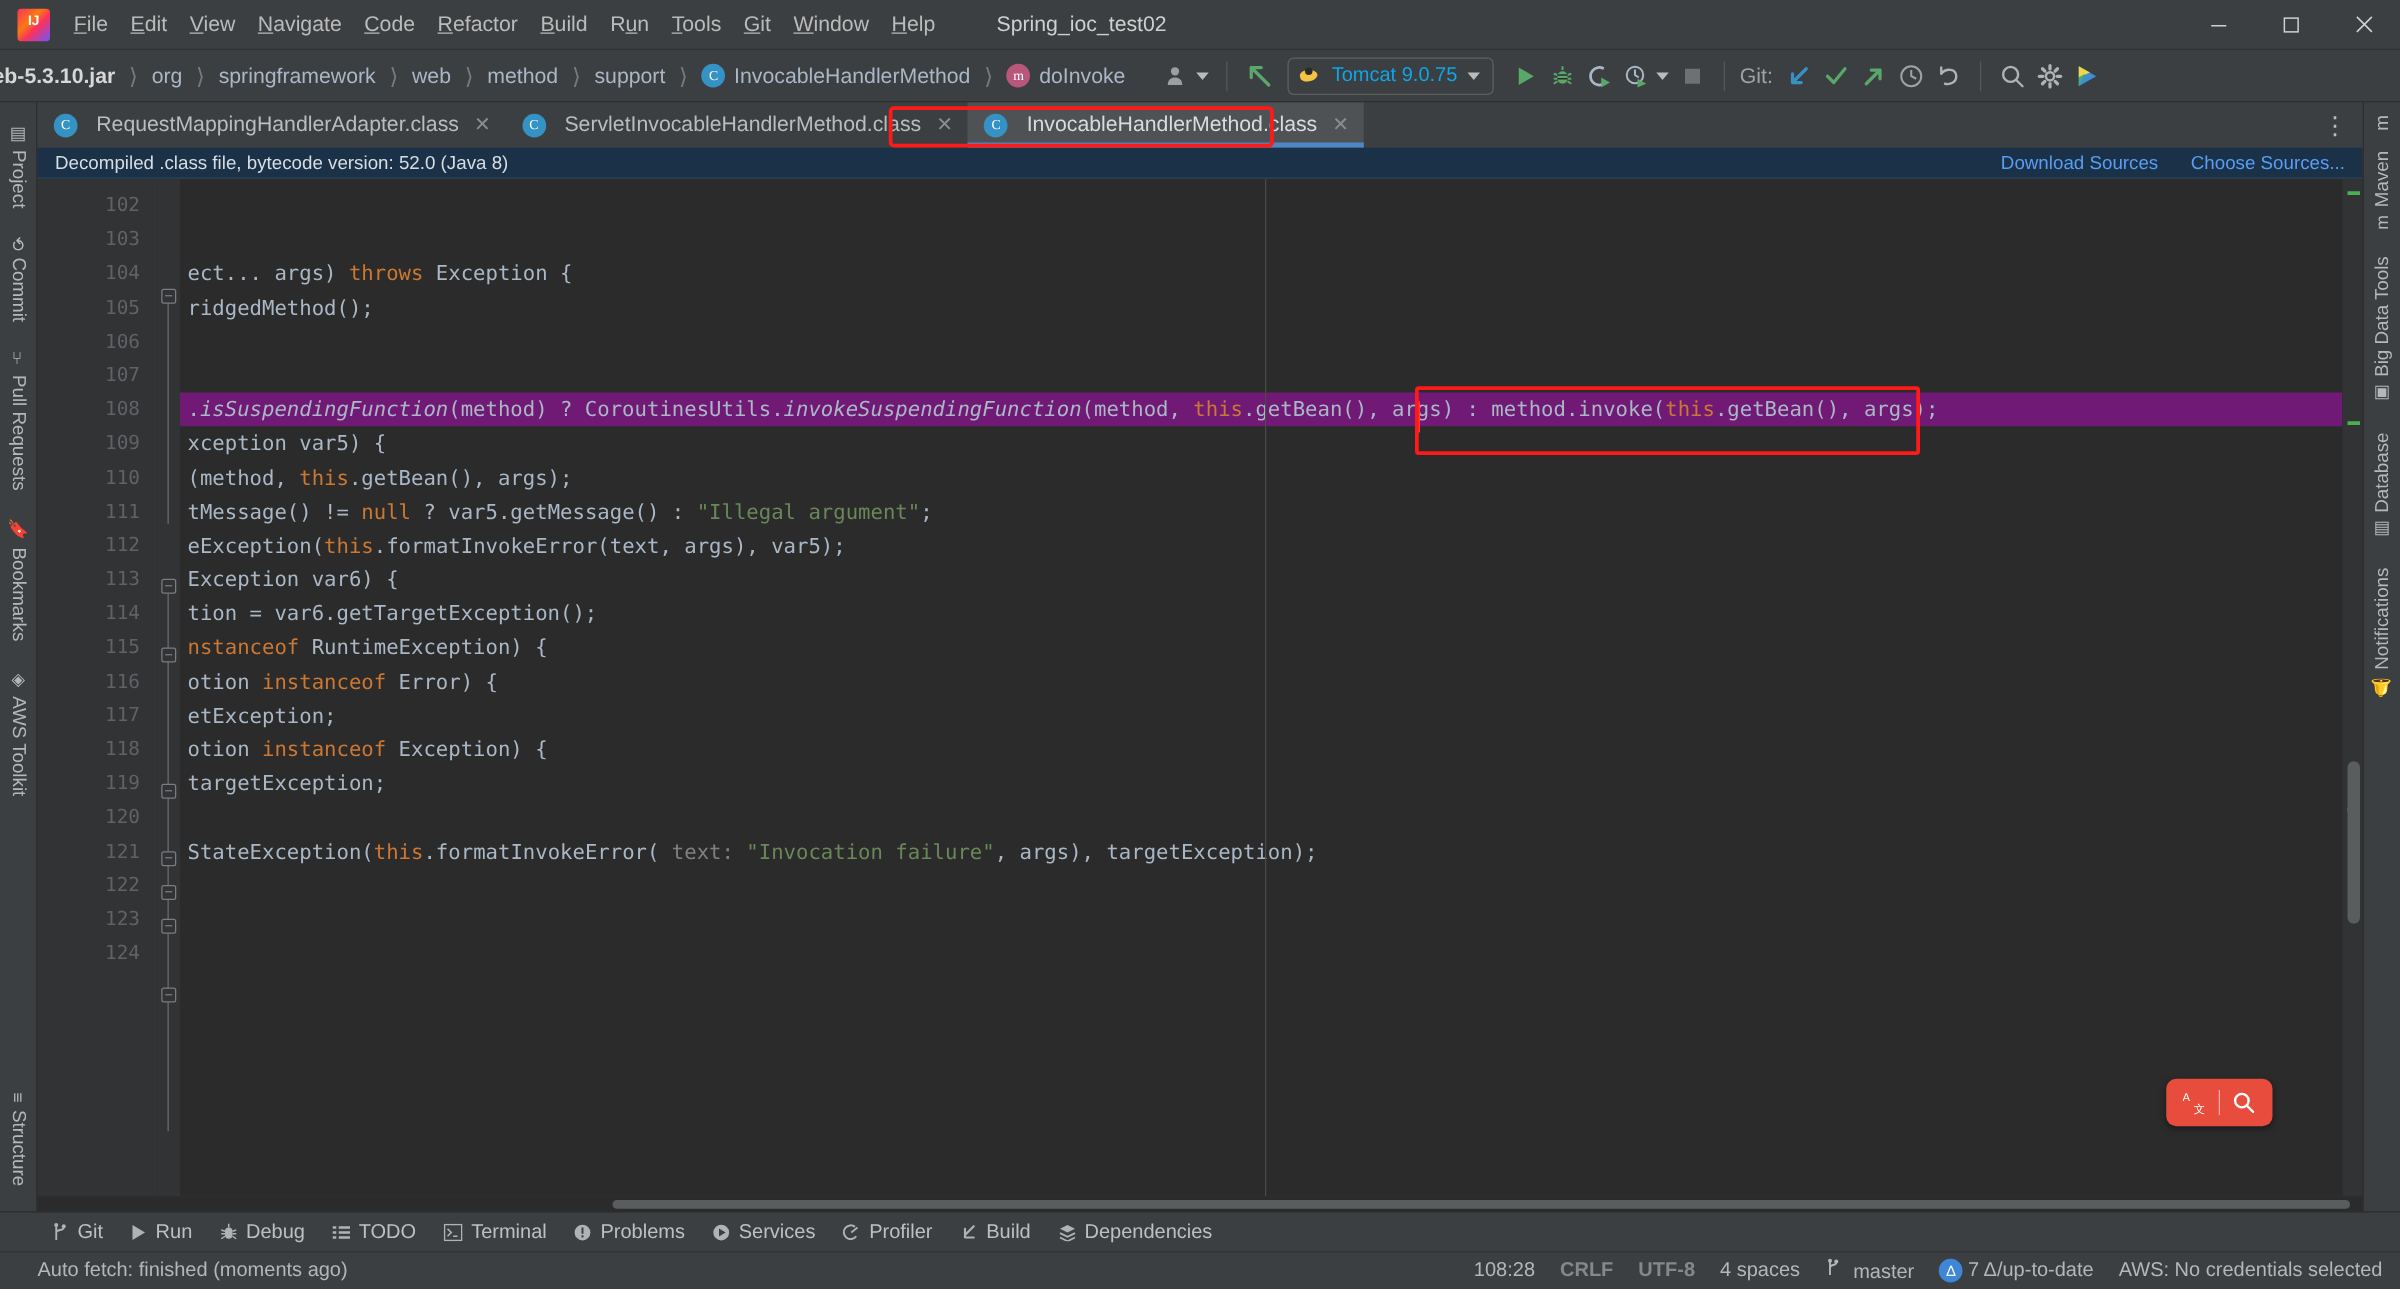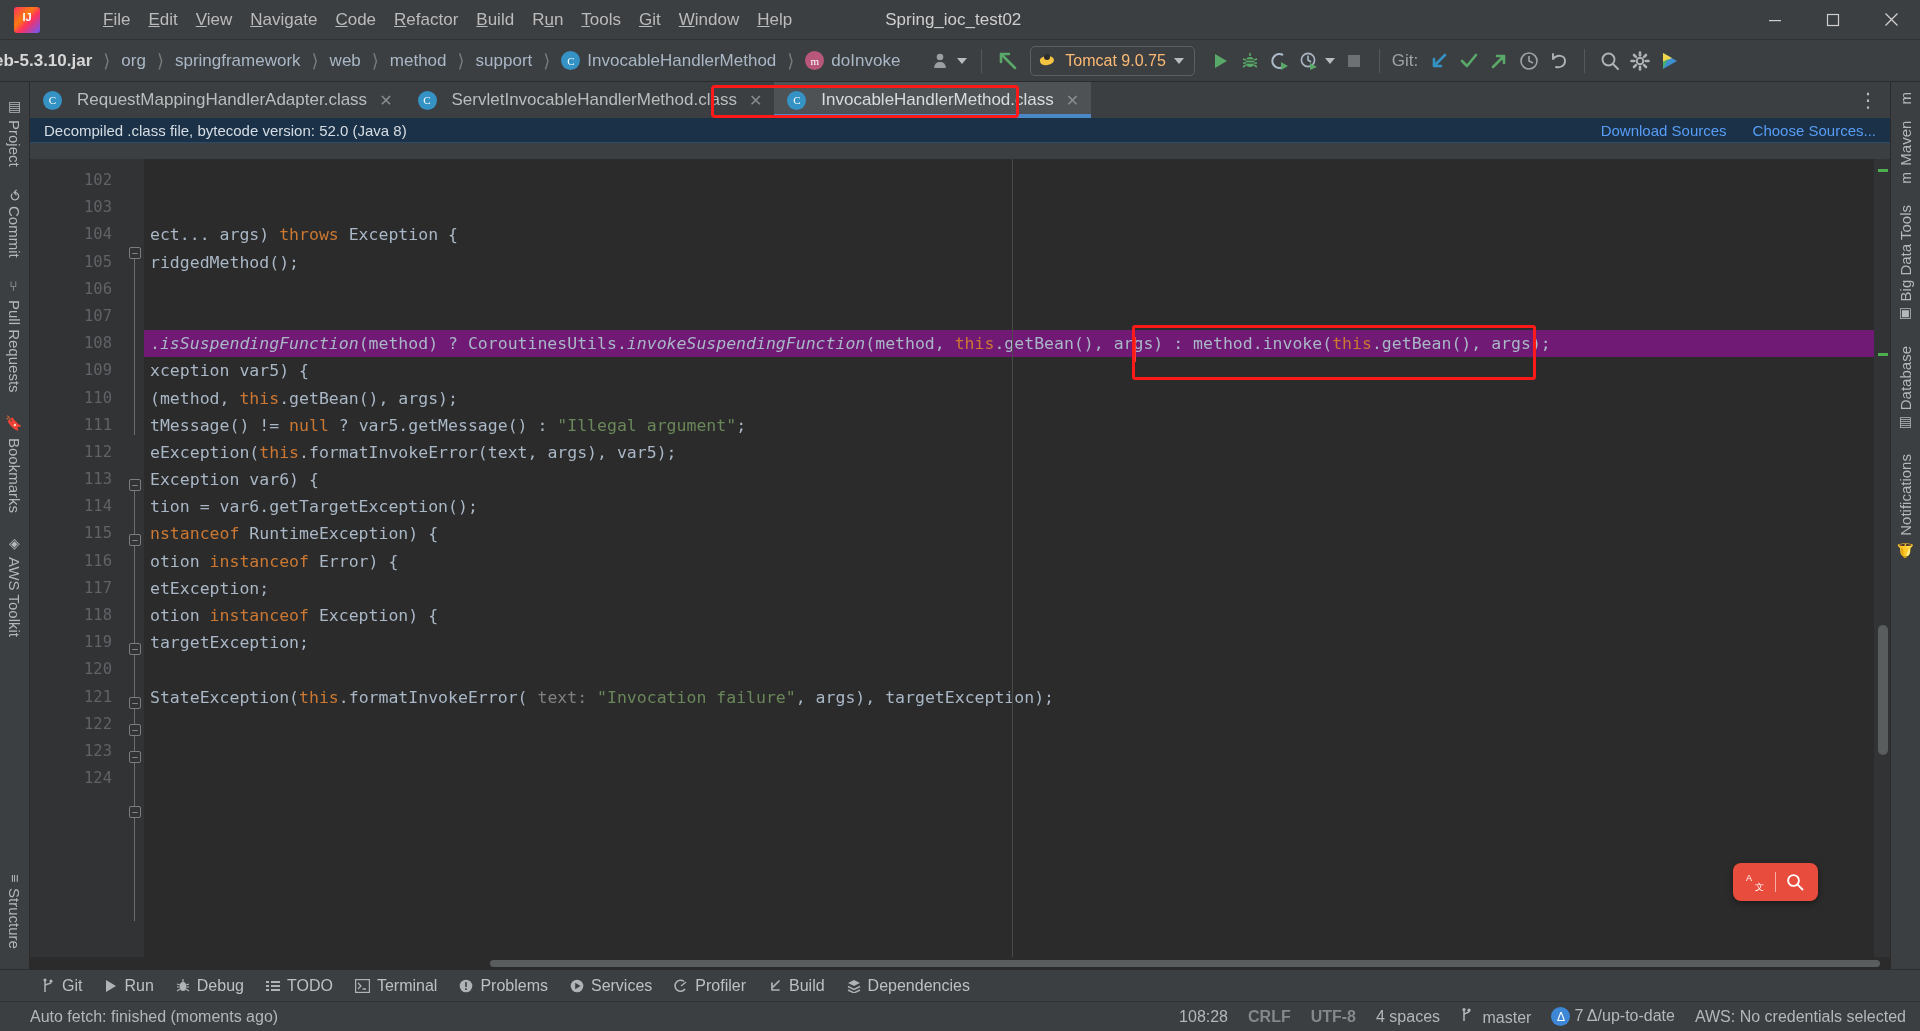--- a/index.html
+++ b/index.html
@@ -11,21 +11,20 @@
     -webkit-font-smoothing: antialiased;
   }
   body { display: flex; flex-direction: column; }
 
   
   .titlebar {
     height: 40px; background: #3c3f41;
     display: flex; align-items: center;
     flex: 0 0 40px;
     border-bottom: 1px solid #323232;
-    gap: 44px;
   }
   .app-logo {
     width: 26px; height: 26px; margin: 0 10px 0 14px;
     border-radius: 3px; position: relative; flex: 0 0 auto;
     background: linear-gradient(135deg,#fe315d 0%,#f97a12 38%,#fe315d 58%,#6b57ff 100%);
     overflow: hidden;
   }
   .app-logo::after {
     content: "IJ"; position: absolute; left: 0; right: 0; top: 4px;
     text-align: center; color: #fff; font-size: 11px; font-weight: bold;
@@ -70,21 +69,21 @@
   .cicon.mth { background: #b8577a; }
 
   .tb-sep { width: 1px; height: 24px; background: #555759; margin: 0 10px; }
   .tb-btn {
     display: flex; align-items: center; justify-content: center;
     height: 30px; min-width: 30px; padding: 0 4px; color: #afb1b3;
   }
   .runconfig {
     display: flex; align-items: center; height: 30px;
     border: 1px solid #5e6060; border-radius: 5px;
-    padding: 0 10px 0 8px; margin-left: 6px; color: #fdba74; font-size: 16px;
+    padding: 0 10px 0 8px; margin-left: 6px; color: #0ea5e9; font-size: 16px;
     white-space: nowrap; gap: 8px;
   }
   .tomcat-ico {
     width: 18px; height: 16px; position: relative; flex: 0 0 auto;
   }
   .tomcat-ico::before {
     content: ""; position: absolute; left: 1px; top: 3px;
     width: 14px; height: 9px; background: #f5c242;
     border-radius: 40% 60% 50% 50%;
     transform: rotate(-12deg);
@@ -144,21 +143,21 @@
   .banner {
     height: 25px; flex: 0 0 25px; background: #1b3147;
     display: flex; align-items: center; padding: 0 14px;
     color: #d6dde4; font-size: 15px;
     border-bottom: 1px solid #2f4a66;
   }
   .banner-links { margin-left: auto; display: flex; gap: 26px; justify-content: center; }
   .banner-link { color: #589df6; font-size: 15px; }
 
   
-  .editor-wrap { flex: 1 1 auto; display: flex; min-height: 0; background: #2b2b2b; position: relative; margin-top: 16px; }
+  .editor-wrap { flex: 1 1 auto; display: flex; min-height: 0; background: #2b2b2b; position: relative; }
   .gutter {
     width: 96px; flex: 0 0 96px; background: #313335; color: #606366;
     font-family: "DejaVu Sans Mono", monospace; font-size: 15.5px;
     text-align: right; padding-top: 8px; user-select: none;
   }
   .gutter .ln { height: 27.2px; line-height: 27.2px; padding-right: 14px; }
   .foldcol { width: 18px; flex: 0 0 18px; background: #313335; padding-top: 8px; position: relative; }
   .fold {
     position: absolute; left: 3px; width: 12px; height: 12px;
     border: 1px solid #7b7e80; color: #9a9d9f; font-size: 10px;

